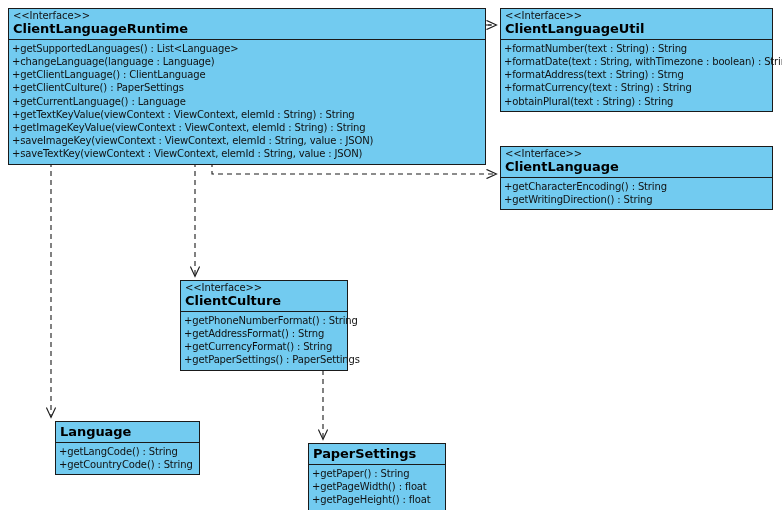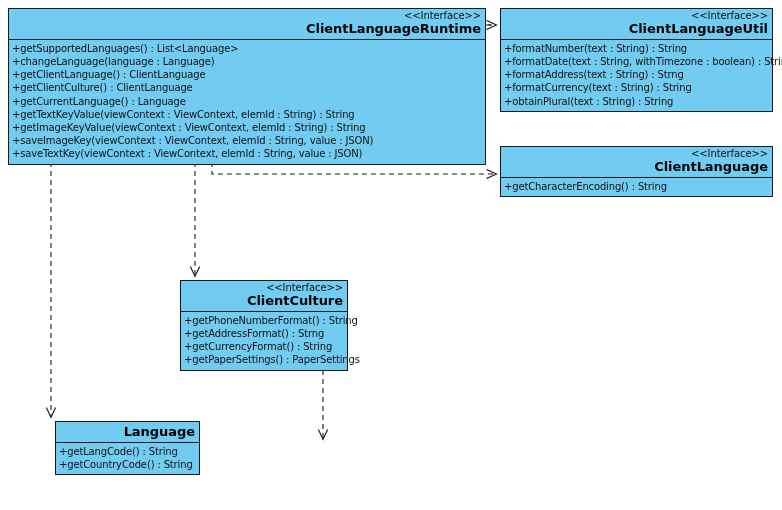--- a/index.html
+++ b/index.html
@@ -30,21 +30,21 @@
   .uml-class {
     position: absolute;
     box-sizing: border-box;
     border: 1px solid #1a1a1a;
     background: #72cbf0;
     z-index: 2;
   }
   .class-header {
     box-sizing: border-box;
     border-bottom: 1px solid #1a1a1a;
-    text-align: right;
+    text-align: left;
     padding: 2px 4px 3px 4px;
     line-height: 1.08;
   }
   .stereotype {
     display: block;
     font-size: 10px;
     color: #111111;
     letter-spacing: -0.1px;
   }
   .class-name {
@@ -104,21 +104,21 @@
 
   <div class="uml-class" id="box-client-language-runtime">
     <div class="class-header">
       <span class="stereotype">&lt;&lt;Interface&gt;&gt;</span>
       <span class="class-name">ClientLanguageRuntime</span>
     </div>
     <div class="member-list">
       <div class="member">+getSupportedLanguages() : List&lt;Language&gt;</div>
       <div class="member">+changeLanguage(language : Language)</div>
       <div class="member">+getClientLanguage() : ClientLanguage</div>
-      <div class="member">+getClientCulture() : ClientLanguage</div>
+      <div class="member">+getClientCulture() : PaperSettings</div>
       <div class="member">+getCurrentLanguage() : Language</div>
       <div class="member">+getTextKeyValue(viewContext : ViewContext, elemId : String) : String</div>
       <div class="member">+getImageKeyValue(viewContext : ViewContext, elemId : String) : String</div>
       <div class="member">+saveImageKey(viewContext : ViewContext, elemId : String, value : JSON)</div>
       <div class="member">+saveTextKey(viewContext : ViewContext, elemId : String, value : JSON)</div>
     </div>
   </div>
 
   <div class="uml-class" id="box-client-language-util">
     <div class="class-header">
@@ -134,20 +134,21 @@
     </div>
   </div>
 
   <div class="uml-class" id="box-client-language">
     <div class="class-header">
       <span class="stereotype">&lt;&lt;Interface&gt;&gt;</span>
       <span class="class-name">ClientLanguage</span>
     </div>
     <div class="member-list">
       <div class="member">+getCharacterEncoding() : String</div>
+      <div class="member">+getWritingDirection() : String</div>
     </div>
   </div>
 
   <div class="uml-class" id="box-client-culture">
     <div class="class-header">
       <span class="stereotype">&lt;&lt;Interface&gt;&gt;</span>
       <span class="class-name">ClientCulture</span>
     </div>
     <div class="member-list">
       <div class="member">+getPhoneNumberFormat() : String</div>
@@ -160,14 +161,24 @@
   <div class="uml-class" id="box-language">
     <div class="class-header">
       <span class="class-name">Language</span>
     </div>
     <div class="member-list">
       <div class="member">+getLangCode() : String</div>
       <div class="member">+getCountryCode() : String</div>
     </div>
   </div>
 
+  <div class="uml-class" id="box-paper-settings">
+    <div class="class-header">
+      <span class="class-name">PaperSettings</span>
+    </div>
+    <div class="member-list">
+      <div class="member">+getPaper() : String</div>
+      <div class="member">+getPageWidth() : float</div>
+      <div class="member">+getPageHeight() : float</div>
+    </div>
+  </div>
 
 </div>
 
 </body></html>

